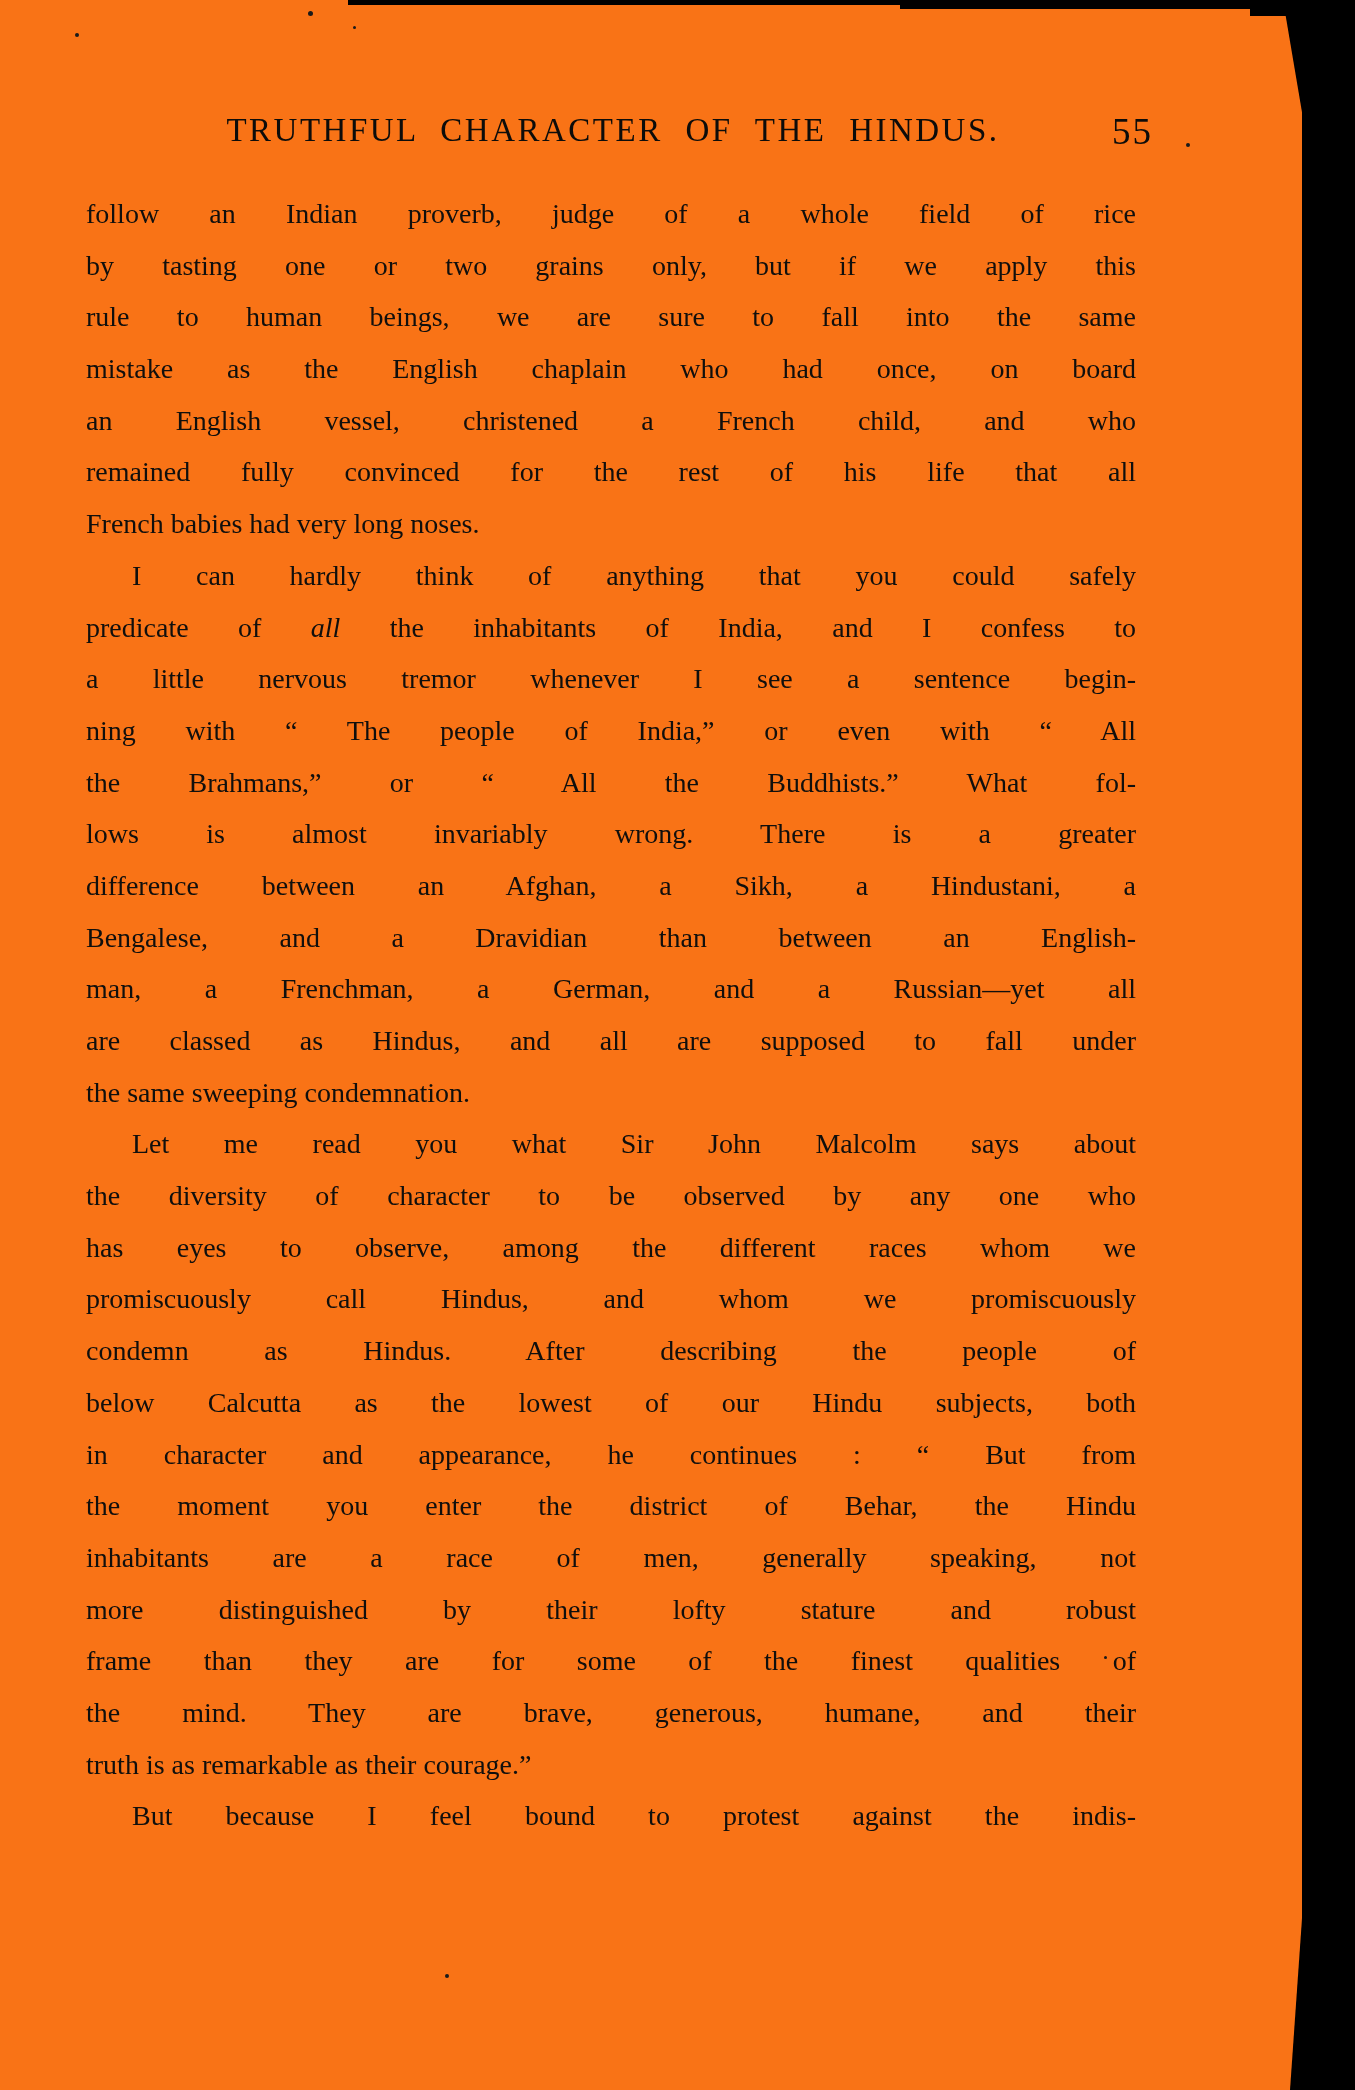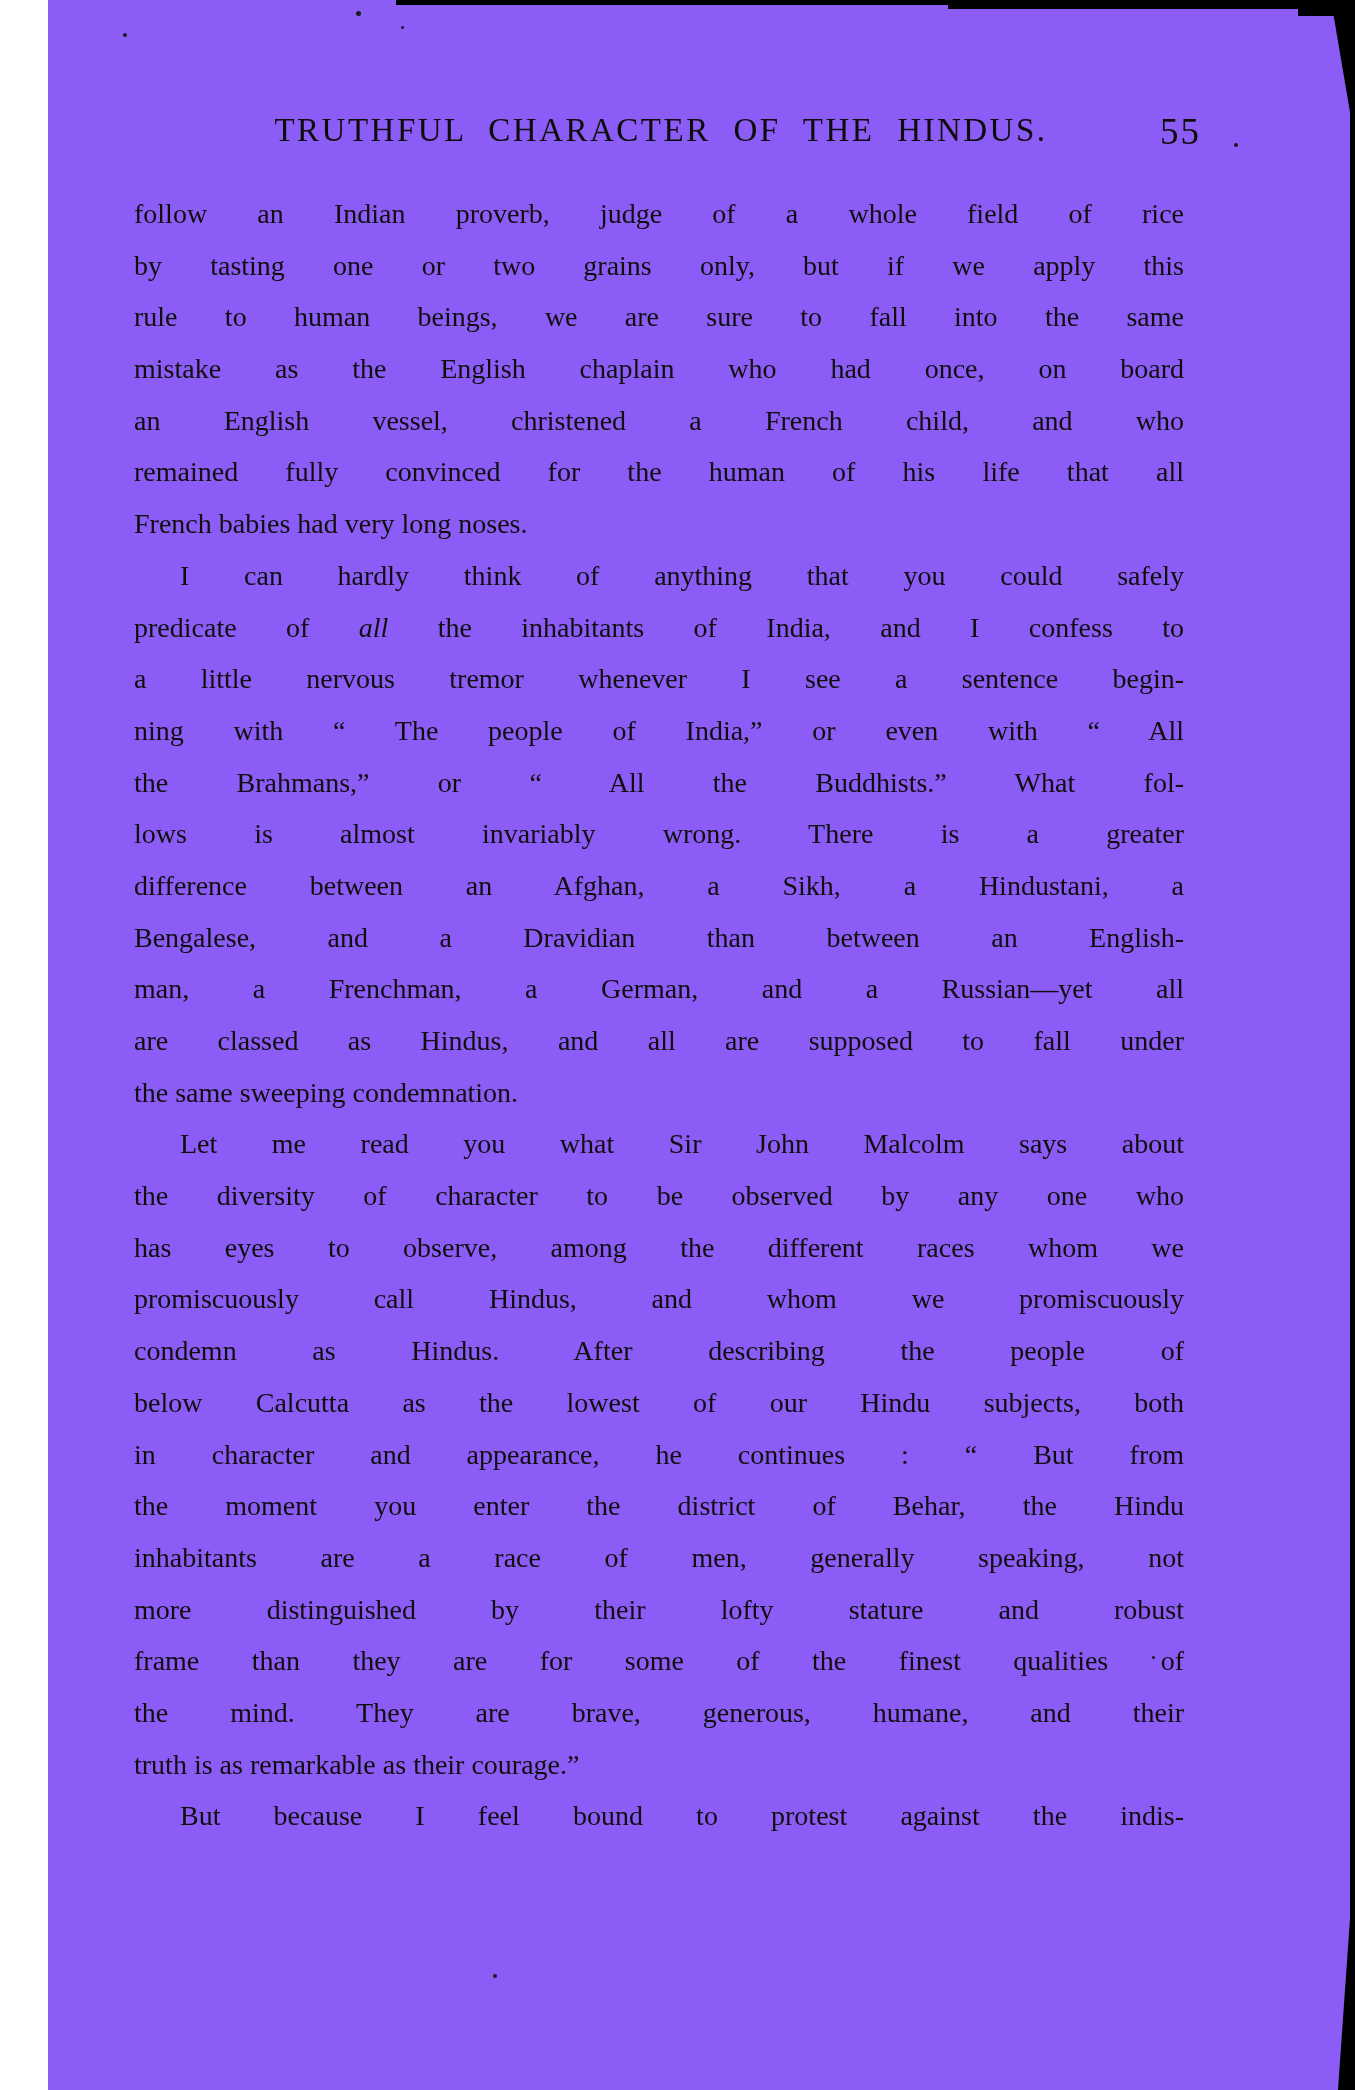--- a/index.html
+++ b/index.html
@@ -5,23 +5,22 @@
   html, body { margin: 0; padding: 0; }
   body {
     width: 1355px; height: 2090px;
     background: #ffffff;
     overflow: hidden;
     position: relative;
     font-family: "Liberation Serif", "DejaVu Serif", serif;
   }
   .page {
     position: absolute; inset: 0;
-    background: #8b5cf6;
+    background: #f97316;
     color: #0d0c0a;
-    margin-left: 48px;
   }
   
   .edge-top-thin  { position: absolute; left: 348px; top: 0; width: 560px; height: 5px;  background: #000; }
   .edge-top-thick { position: absolute; left: 900px; top: 0; width: 420px; height: 9px;  background: #000; }
   .edge-top-corner{ position: absolute; left: 1250px; top: 0; width: 70px; height: 16px; background: #000; }
   .edge-right     { position: absolute; left: 1302px; top: 0; width: 53px; height: 2090px; background: #000; }
   .edge-right-topwedge {
     position: absolute; left: 1283px; top: 0; width: 22px; height: 130px; background: #000;
     clip-path: polygon(0 0, 100% 0, 100% 100%);
   }
@@ -91,21 +90,21 @@
     <div class="page-number">55</div>
   </div>
 
   <div class="body-text">
       <div class="para">
         <div class="line">follow an Indian proverb, judge of a whole field of rice</div>
         <div class="line">by tasting one or two grains only, but if we apply this</div>
         <div class="line">rule to human beings, we are sure to fall into the same</div>
         <div class="line">mistake as the English chaplain who had once, on board</div>
         <div class="line">an English vessel, christened a French child, and who</div>
-        <div class="line">remained fully convinced for the human of his life that all</div>
+        <div class="line">remained fully convinced for the rest of his life that all</div>
         <div class="line flushleft">French babies had very long noses.</div>
       </div>
       <div class="para">
         <div class="line indent">I can hardly think of anything that you could safely</div>
         <div class="line">predicate of <span class="it">all</span> the inhabitants of India, and I confess to</div>
         <div class="line">a little nervous tremor whenever I see a sentence begin-</div>
         <div class="line">ning with “ The people of India,” or even with “ All</div>
         <div class="line">the Brahmans,” or “ All the Buddhists.” What fol-</div>
         <div class="line">lows is almost invariably wrong. There is a greater</div>
         <div class="line">difference between an Afghan, a Sikh, a Hindustani, a</div>

